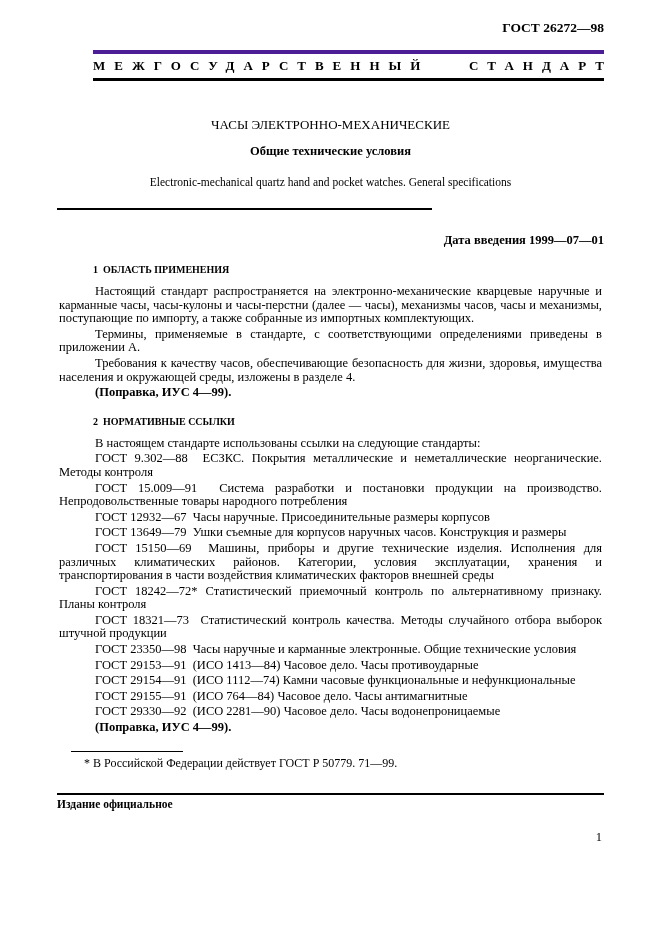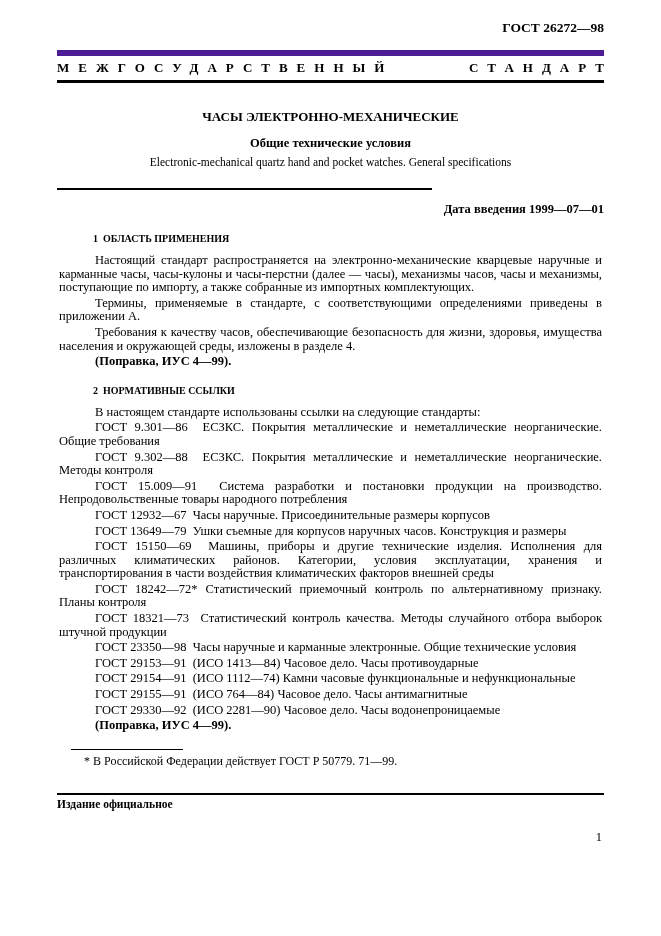--- a/index.html
+++ b/index.html
@@ -18,57 +18,58 @@
     padding: 20px 53px 0 57px;
     overflow: hidden;
   }
   .doc-number {
     text-align: right;
     font-weight: bold;
     font-size: 13.5px;
   }
   .banner {
     margin-top: 14px;
-    border-top: 6px solid #4c1d95;
+    border-top: 4px solid #4c1d95;
     border-bottom: 3px solid #000;
     padding: 4px 0 4px 0;
+    margin-left: 36px;
   }
   .banner-text {
     font-weight: bold;
     font-size: 13px;
     letter-spacing: 9px;
     margin-right: -9px;
     text-align: justify;
     text-align-last: justify;
   }
   .title-ru {
-    margin-top: 26px;
+    margin-top: 36px;
     text-align: center;
-    font-weight: bold;
+    font-weight: normal;
     font-size: 13px;
     line-height: 15px;
   }
   .subtitle {
     margin-top: 12px;
     text-align: center;
     font-weight: bold;
     font-size: 12.5px;
   }
   .title-en {
-    margin-top: 5px;
+    margin-top: 17px;
     text-align: center;
     font-size: 11.5px;
   }
   .mid-rule {
     margin-top: 20px;
     width: 375px;
     border-top: 2px solid #000;
   }
   .intro-date {
-    margin-top: 12px;
+    margin-top: 23px;
     text-align: right;
     font-weight: bold;
     font-size: 12.5px;
   }
   .section-heading {
     margin: 16px 0 10px 0;
     font-weight: bold;
     font-size: 10px;
     text-indent: 36px;
     white-space: pre-wrap;
@@ -140,21 +141,20 @@
   <div class="intro-date">Дата введения 1999—07—01</div>
 
   <div class="section-heading">1  ОБЛАСТЬ ПРИМЕНЕНИЯ</div>
   <p class="para">Настоящий стандарт распространяется на электронно-механические кварцевые наручные и карманные часы, часы-кулоны и часы-перстни (далее — часы), механизмы часов, часы и механизмы, поступающие по импорту, а также собранные из импортных комплектующих.</p>
   <p class="para">Термины, применяемые в стандарте, с соответствующими определениями приведены в приложении А.</p>
   <p class="para">Требования к качеству часов, обеспечивающие безопасность для жизни, здоровья, имущества населения и окружающей среды, изложены в разделе 4.</p>
   <p class="para bold">(Поправка, ИУС 4—99).</p>
 
   <div class="section-heading">2  НОРМАТИВНЫЕ ССЫЛКИ</div>
   <p class="para">В настоящем стандарте использованы ссылки на следующие стандарты:</p>
-  <p class="para">ГОСТ 9.301—86  ЕСЗКС. Покрытия металлические и неметаллические неорганические. Общие требования</p>
   <p class="para">ГОСТ 9.302—88  ЕСЗКС. Покрытия металлические и неметаллические неорганические. Методы контроля</p>
   <p class="para">ГОСТ 15.009—91  Система разработки и постановки продукции на производство. Непродовольственные товары народного потребления</p>
   <p class="para">ГОСТ 12932—67  Часы наручные. Присоединительные размеры корпусов</p>
   <p class="para">ГОСТ 13649—79  Ушки съемные для корпусов наручных часов. Конструкция и размеры</p>
   <p class="para">ГОСТ 15150—69  Машины, приборы и другие технические изделия. Исполнения для различных климатических районов. Категории, условия эксплуатации, хранения и транспортирования в части воздействия климатических факторов внешней среды</p>
   <p class="para">ГОСТ 18242—72* Статистический приемочный контроль по альтернативному признаку. Планы контроля</p>
   <p class="para">ГОСТ 18321—73  Статистический контроль качества. Методы случайного отбора выборок штучной продукции</p>
   <p class="para">ГОСТ 23350—98  Часы наручные и карманные электронные. Общие технические условия</p>
   <p class="para">ГОСТ 29153—91  (ИСО 1413—84) Часовое дело. Часы противоударные</p>
   <p class="para">ГОСТ 29154—91  (ИСО 1112—74) Камни часовые функциональные и нефункциональные</p>

